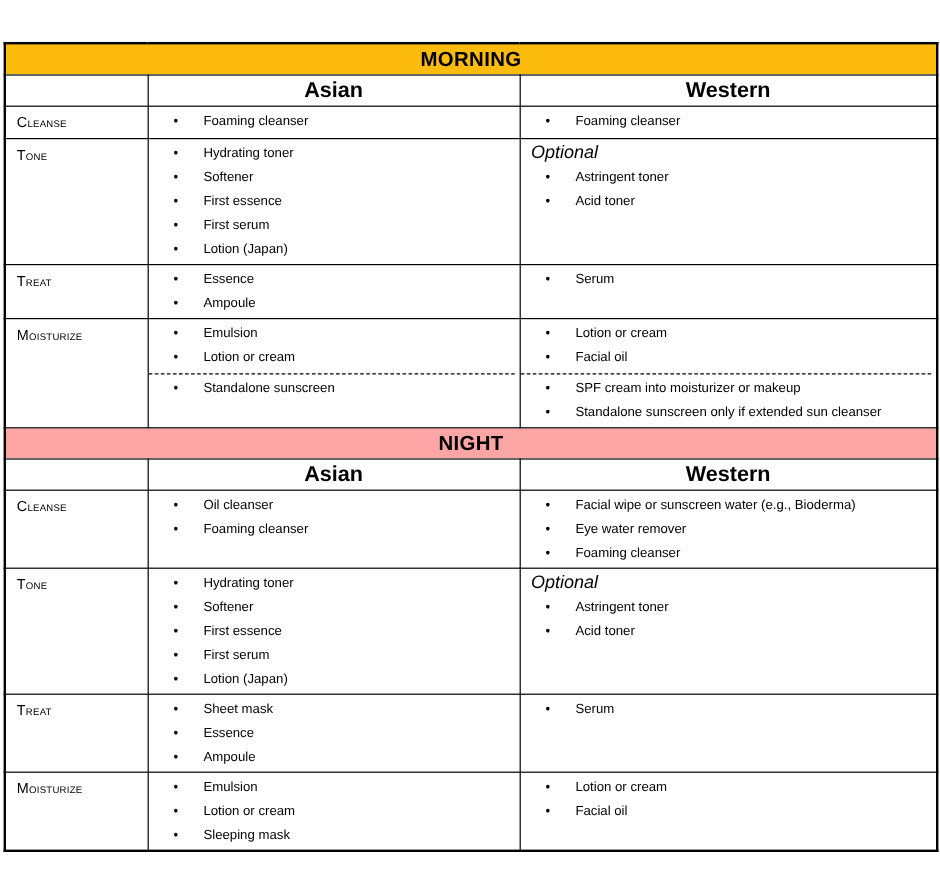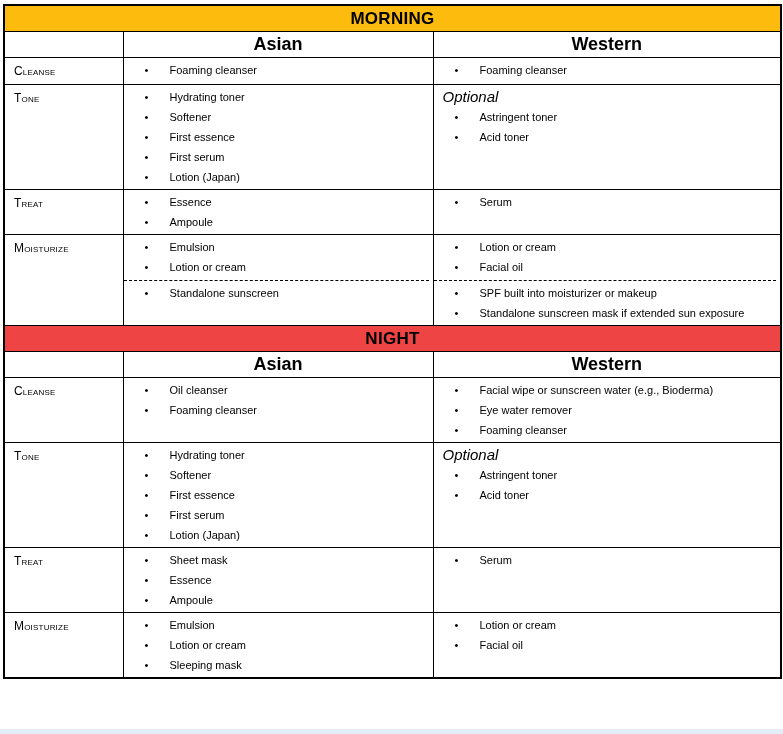--- a/index.html
+++ b/index.html
@@ -9,20 +9,21 @@
     height: 734px;
     background: #ffffff;
     font-family: "Liberation Sans", sans-serif;
     color: #000;
     overflow: hidden;
   }
   .page {
     position: relative;
     width: 783px;
     height: 584px;
+    margin-top: 31px;
   }
   table.routine-table {
     position: absolute;
     left: 3px;
     top: 4px;
     width: 777px;
     border-collapse: collapse;
     table-layout: fixed;
     border: 2px solid #000;
   }
@@ -171,27 +172,27 @@
               <li>Standalone sunscreen</li>
             </ul>
           </td>
           <td class="list-cell">
             <ul class="items">
               <li>Lotion or cream</li>
               <li>Facial oil</li>
             </ul>
             <div class="dashed-divider"></div>
             <ul class="items">
-              <li>SPF built into moisturizer or makeup</li>
-              <li>Standalone sunscreen mask if extended sun exposure</li>
+              <li>SPF cream into moisturizer or makeup</li>
+              <li>Standalone sunscreen only if extended sun cleanser</li>
             </ul>
           </td>
         </tr>
         <tr class="band-row">
-          <td class="band-cell" colspan="3" style="background: #ef4444;"><span>NIGHT</span></td>
+          <td class="band-cell" colspan="3" style="background: #fca5a5;"><span>NIGHT</span></td>
         </tr>
         <tr class="colhead-row">
           <td class="label-cell"></td>
           <td class="colhead-cell"><span>Asian</span></td>
           <td class="colhead-cell"><span>Western</span></td>
         </tr>
         <tr class="data-row">
           <td class="label-cell"><span class="row-label">Cleanse</span></td>
           <td class="list-cell">
             <ul class="items">

